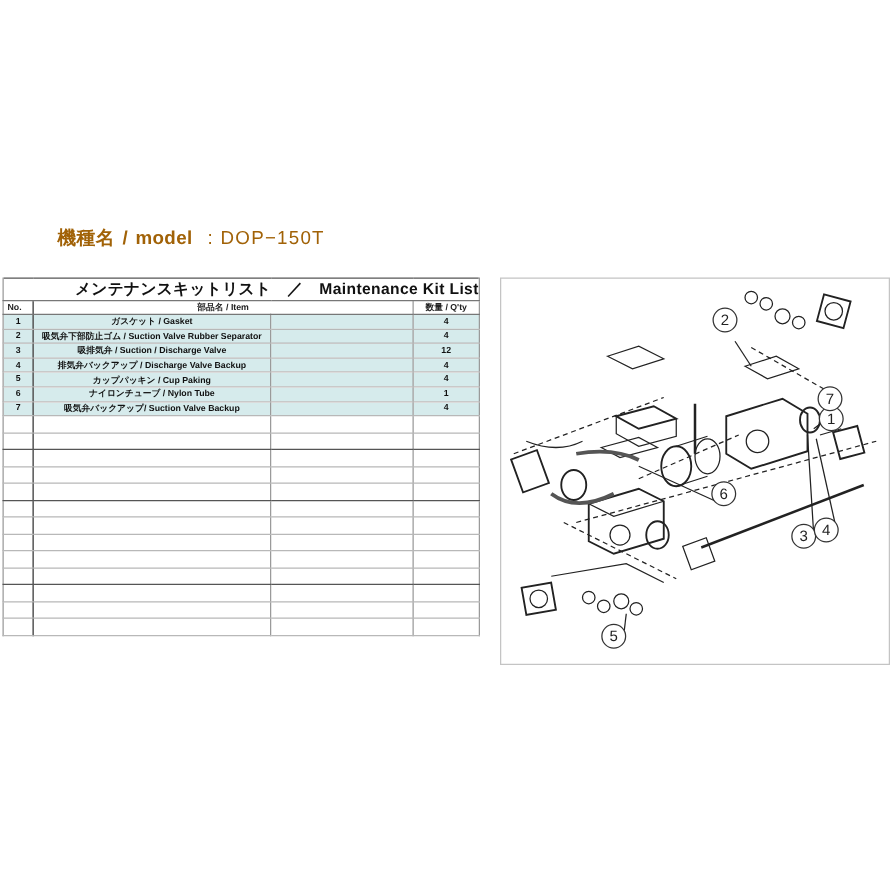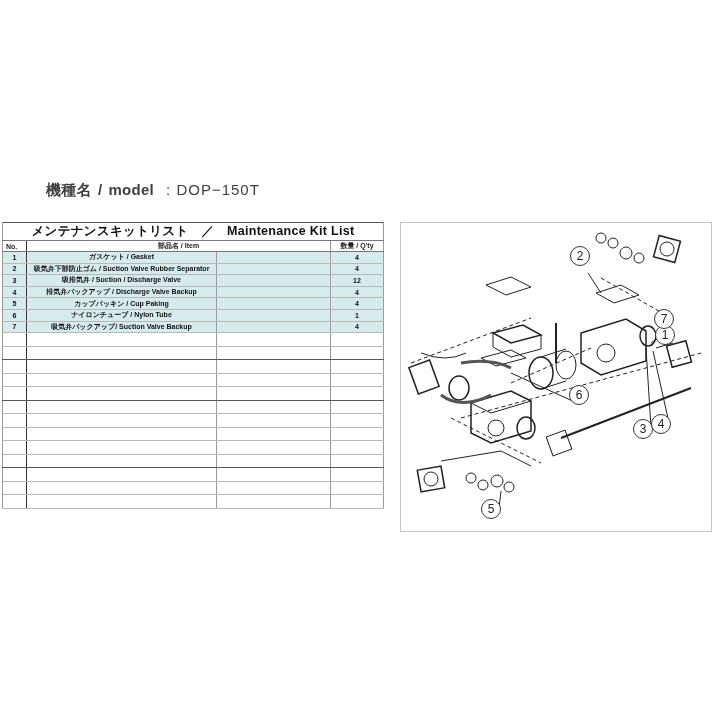--- a/index.html
+++ b/index.html
@@ -2,36 +2,36 @@
 <html><head>
 <meta charset="utf-8">
 <style>
   html, body { margin: 0; padding: 0; }
   body {
     width: 713px; height: 713px; background: #ffffff; position: relative;
     overflow: hidden; font-family: "Liberation Sans", sans-serif; color: #111;
   }
   .model-title {
     position: absolute; left: 46px; top: 181px; font-size: 15px; font-weight: bold;
-    letter-spacing: 0.3px; white-space: nowrap; color: #404040;
+    letter-spacing: 0.3px; white-space: nowrap; color: #a16207;
   }
   .model-title .sep { margin: 0 6px; }
   .model-title .val { margin-left: 12px; font-weight: normal; letter-spacing: 1px; }
 
   .kit-table {
     position: absolute; left: 2px; top: 222px; width: 381px;
     border-collapse: collapse; table-layout: fixed;
     border: 1.5px solid #555;
   }
   .kit-table td, .kit-table th {
     border-left: 1px solid #9a9a9a; border-right: 1px solid #9a9a9a;
     border-bottom: 1px solid #b8b8b8; padding: 0; overflow: hidden; white-space: nowrap;
   }
   .kit-table .title-row td {
-    height: 17px; font-size: 12.5px; font-weight: bold; text-align: center;
+    height: 17px; font-size: 12.5px; font-weight: bold; text-align: right;
     border-bottom: 1px solid #777; letter-spacing: 0.3px;
   }
   .kit-table .head-row th {
     height: 10px; font-size: 7px; font-weight: bold; text-align: center; color: #222;
     border-bottom: 1px solid #777;
   }
   .kit-table .head-row th.no { text-align: left; padding-left: 3px; }
   .kit-table tr.data td { height: 10.6px; font-size: 7px; font-weight: bold; }
   .kit-table tr.filled td { background: #d6ebec; }
   .kit-table tr.data td.no { text-align: center; }

